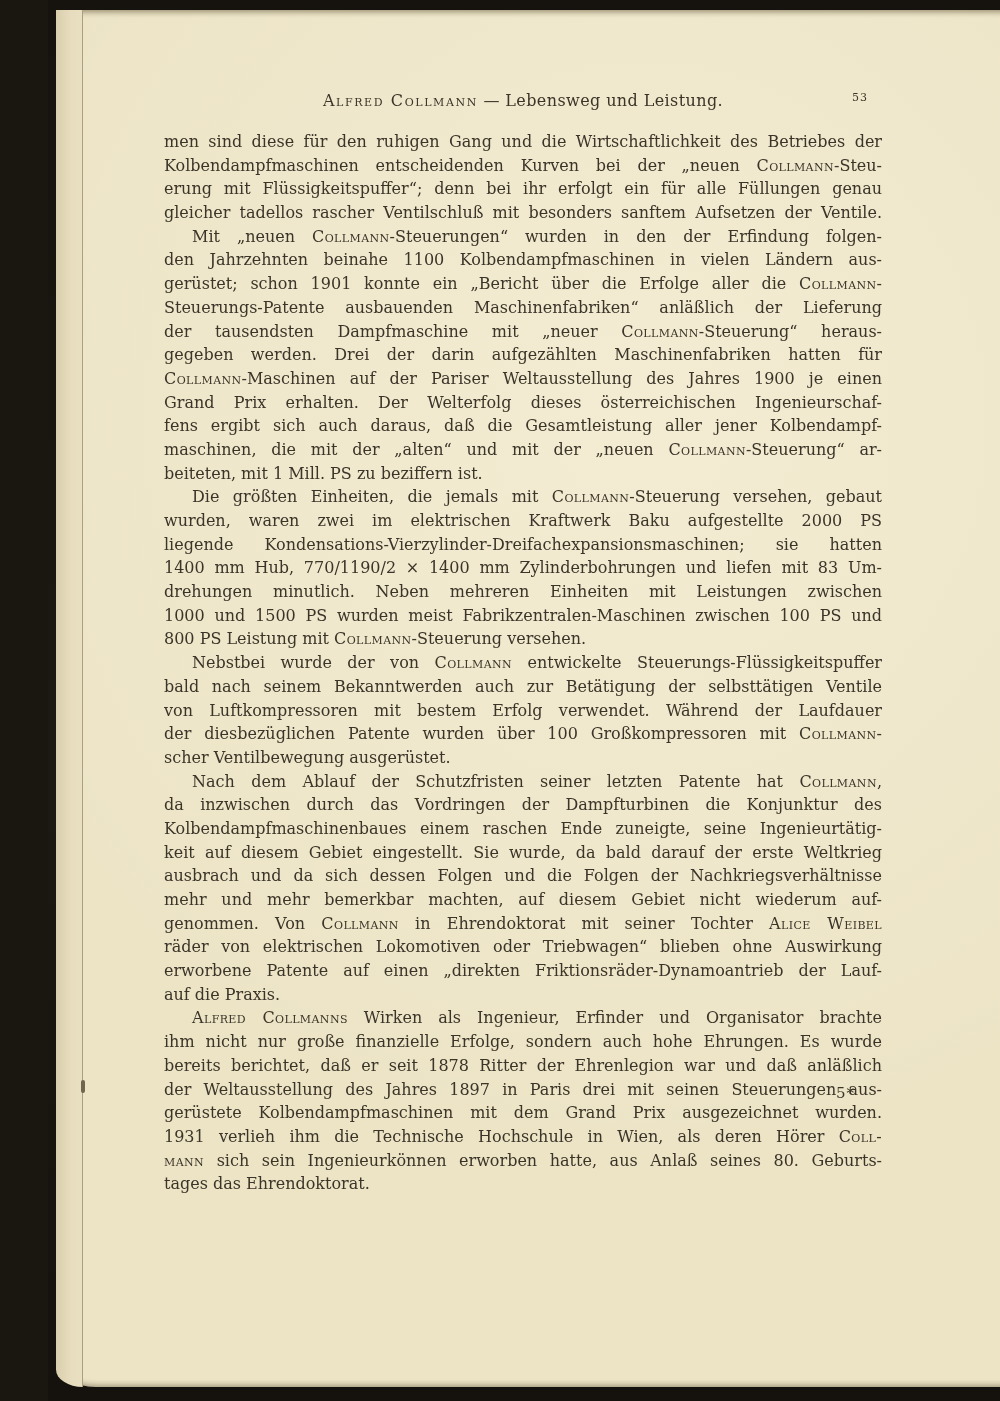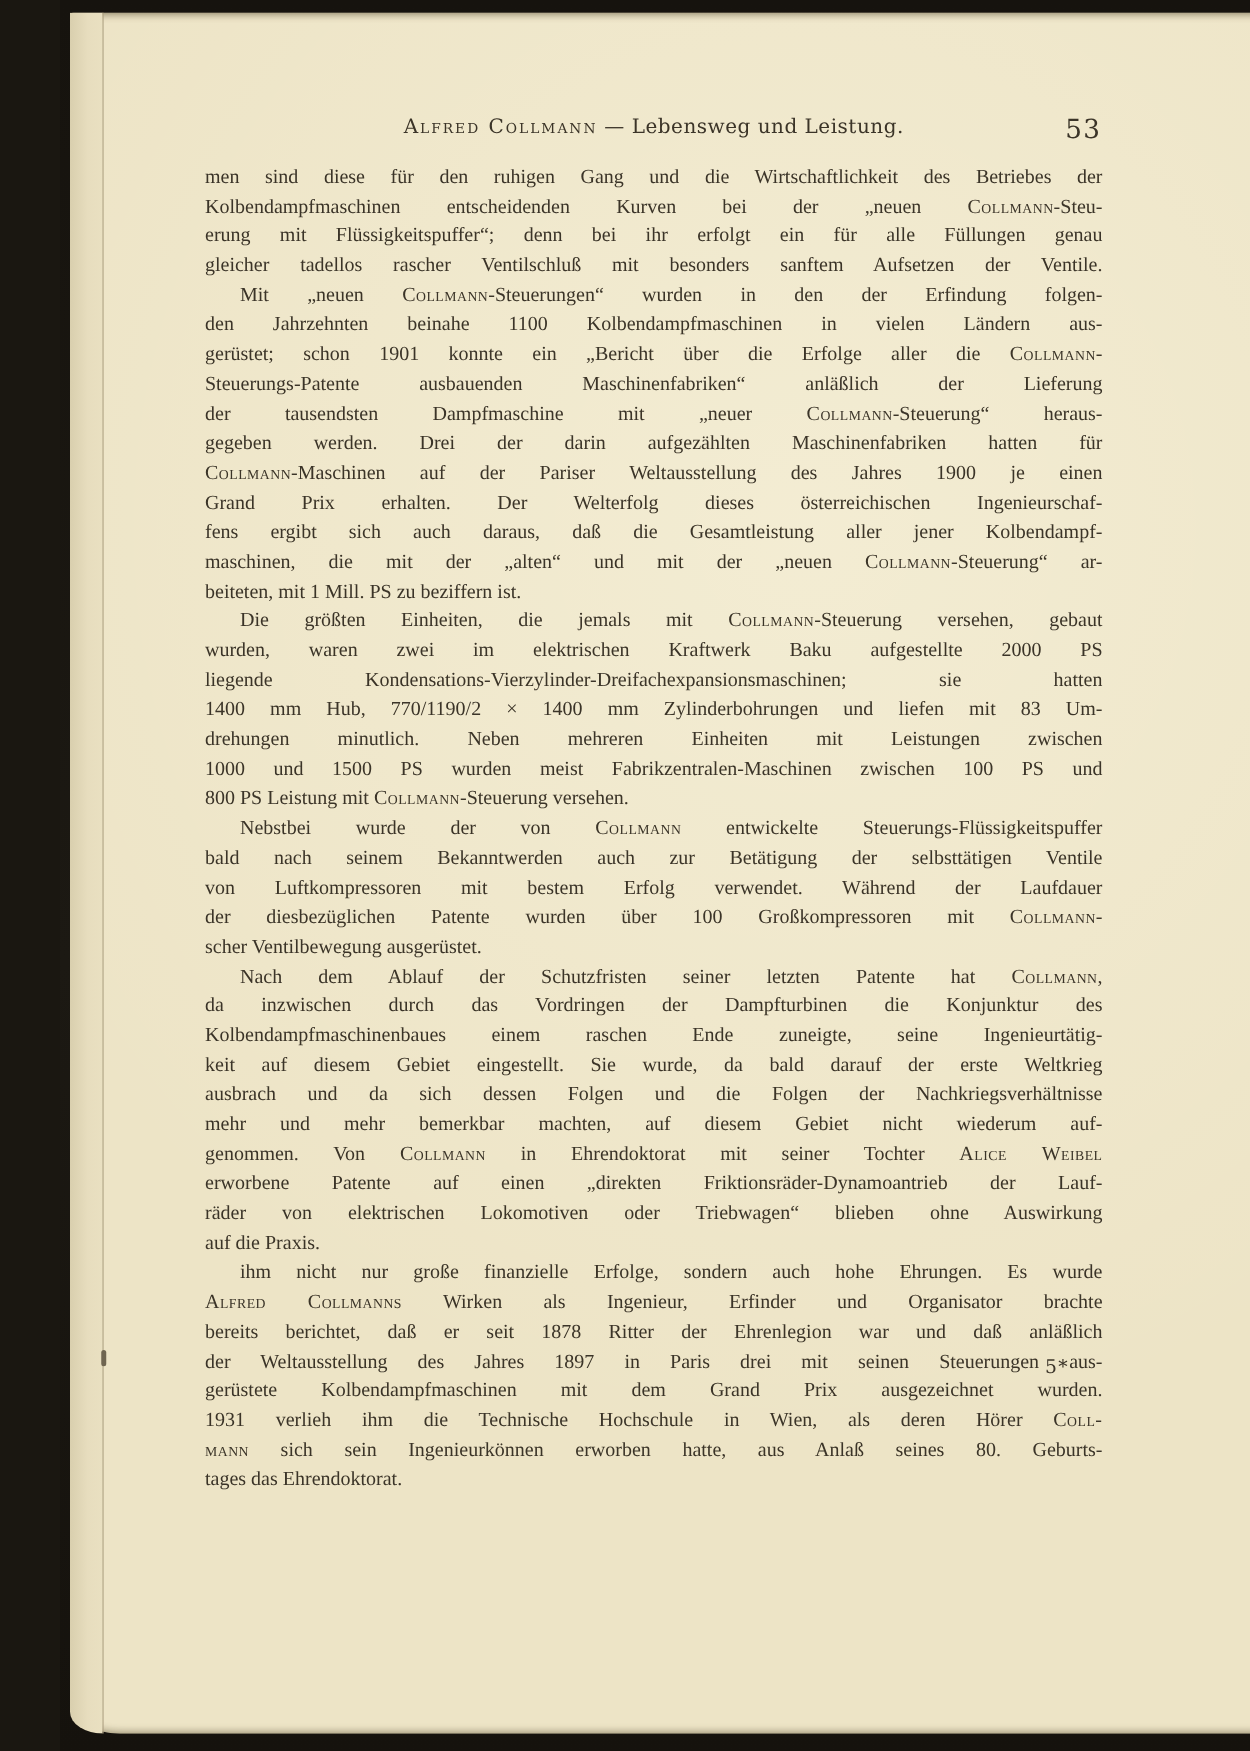--- a/index.html
+++ b/index.html
@@ -50,27 +50,27 @@
   }
   .runhead{
     position:absolute;top:81px;left:0;width:100%;height:24px;
     font-size:16px;letter-spacing:0.4px;
   }
   .runhead-title{
     display:block;text-align:center;white-space:nowrap;
   }
   .runhead .sc{letter-spacing:1.6px;}
   .pagenum{
-    position:absolute;right:1px;top:0;font-size:21px;letter-spacing:1px;
+    position:absolute;right:14px;top:0;font-size:11px;letter-spacing:1px;
   }
   .textblock{
     position:absolute;top:120px;left:0;width:718px;
     font-size:16px;line-height:23.7px;
   }
-  .para{margin:0;font-family:Liberation Serif, serif;}
+  .para{margin:0;}
   .line{
     width:718px;height:23.7px;overflow:hidden;
     text-align:justify;
   }
   .line.jl{text-align-last:justify;}
   .para.indent .line:first-child{text-indent:28px;}
   .sc{font-variant:small-caps;letter-spacing:0.4px;}
   .sig{
     position:absolute;left:672px;top:1074px;
     font-size:15px;letter-spacing:1px;
@@ -125,27 +125,27 @@
             <div class="line"><span>scher Ventilbewegung ausgerüstet.</span></div>
           </div>
           <div class="para indent">
             <div class="line jl"><span>Nach dem Ablauf der Schutzfristen seiner letzten Patente hat </span><span class="sc">Collmann</span><span>,</span></div>
             <div class="line jl"><span>da inzwischen durch das Vordringen der Dampfturbinen die Konjunktur des</span></div>
             <div class="line jl"><span>Kolbendampfmaschinenbaues einem raschen Ende zuneigte, seine Ingenieurtätig-</span></div>
             <div class="line jl"><span>keit auf diesem Gebiet eingestellt. Sie wurde, da bald darauf der erste Weltkrieg</span></div>
             <div class="line jl"><span>ausbrach und da sich dessen Folgen und die Folgen der Nachkriegsverhältnisse</span></div>
             <div class="line jl"><span>mehr und mehr bemerkbar machten, auf diesem Gebiet nicht wiederum auf-</span></div>
             <div class="line jl"><span>genommen. Von </span><span class="sc">Collmann</span><span> in Ehrendoktorat mit seiner Tochter </span><span class="sc">Alice Weibel</span></div>
+            <div class="line jl"><span>räder von elektrischen Lokomotiven oder Triebwagen“ blieben ohne Auswirkung</span></div>
             <div class="line jl"><span>erworbene Patente auf einen „direkten Friktionsräder-Dynamoantrieb der Lauf-</span></div>
-            <div class="line jl"><span>räder von elektrischen Lokomotiven oder Triebwagen“ blieben ohne Auswirkung</span></div>
             <div class="line"><span>auf die Praxis.</span></div>
           </div>
           <div class="para indent">
+            <div class="line jl"><span class="sc">Alfred Collmanns</span><span> Wirken als Ingenieur, Erfinder und Organisator brachte</span></div>
             <div class="line jl"><span>ihm nicht nur große finanzielle Erfolge, sondern auch hohe Ehrungen. Es wurde</span></div>
-            <div class="line jl"><span class="sc">Alfred Collmanns</span><span> Wirken als Ingenieur, Erfinder und Organisator brachte</span></div>
             <div class="line jl"><span>bereits berichtet, daß er seit 1878 Ritter der Ehrenlegion war und daß anläßlich</span></div>
             <div class="line jl"><span>der Weltausstellung des Jahres 1897 in Paris drei mit seinen Steuerungen aus-</span></div>
             <div class="line jl"><span>gerüstete Kolbendampfmaschinen mit dem Grand Prix ausgezeichnet wurden.</span></div>
             <div class="line jl"><span>1931 verlieh ihm die Technische Hochschule in Wien, als deren Hörer </span><span class="sc">Coll-</span></div>
             <div class="line jl"><span class="sc">mann</span><span> sich sein Ingenieurkönnen erworben hatte, aus Anlaß seines 80. Geburts-</span></div>
             <div class="line"><span>tages das Ehrendoktorat.</span></div>
           </div>
         </div>
       <div class="sig">5*</div>
     </div>

